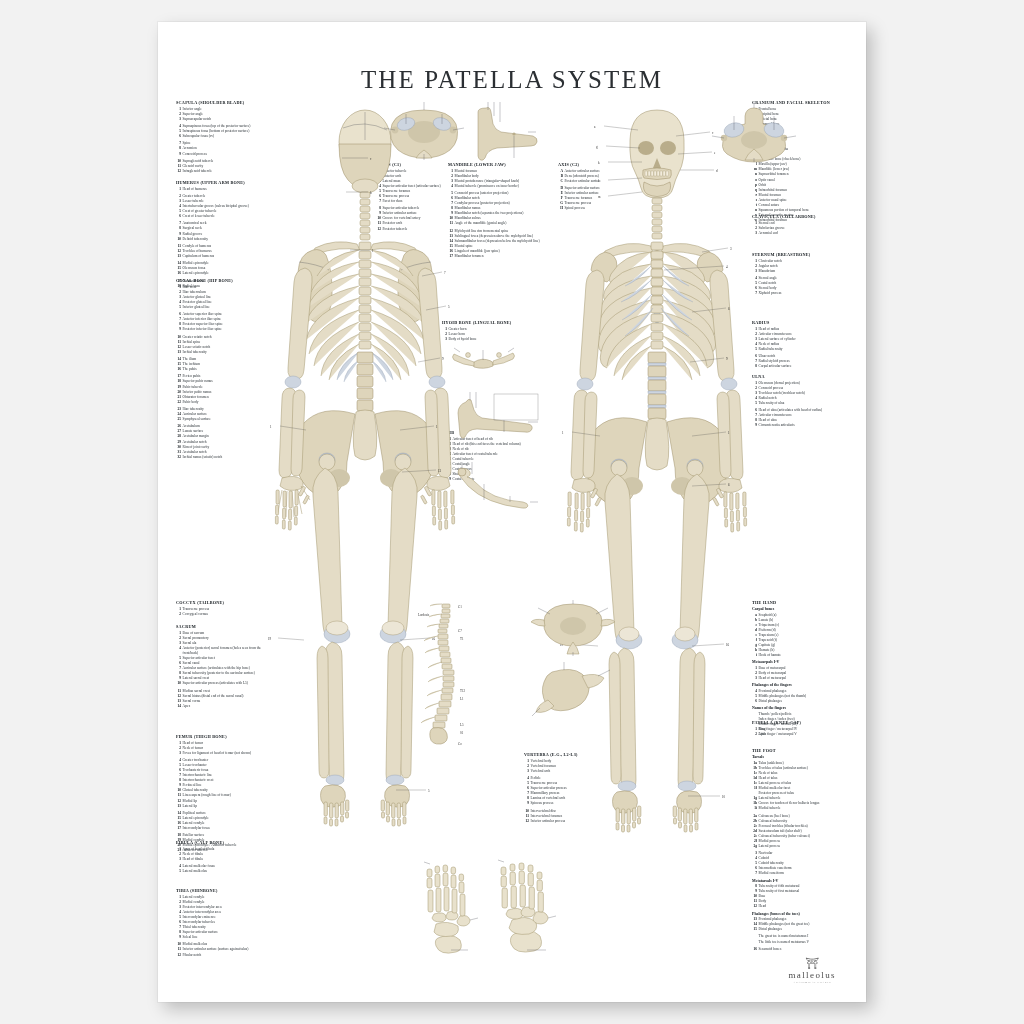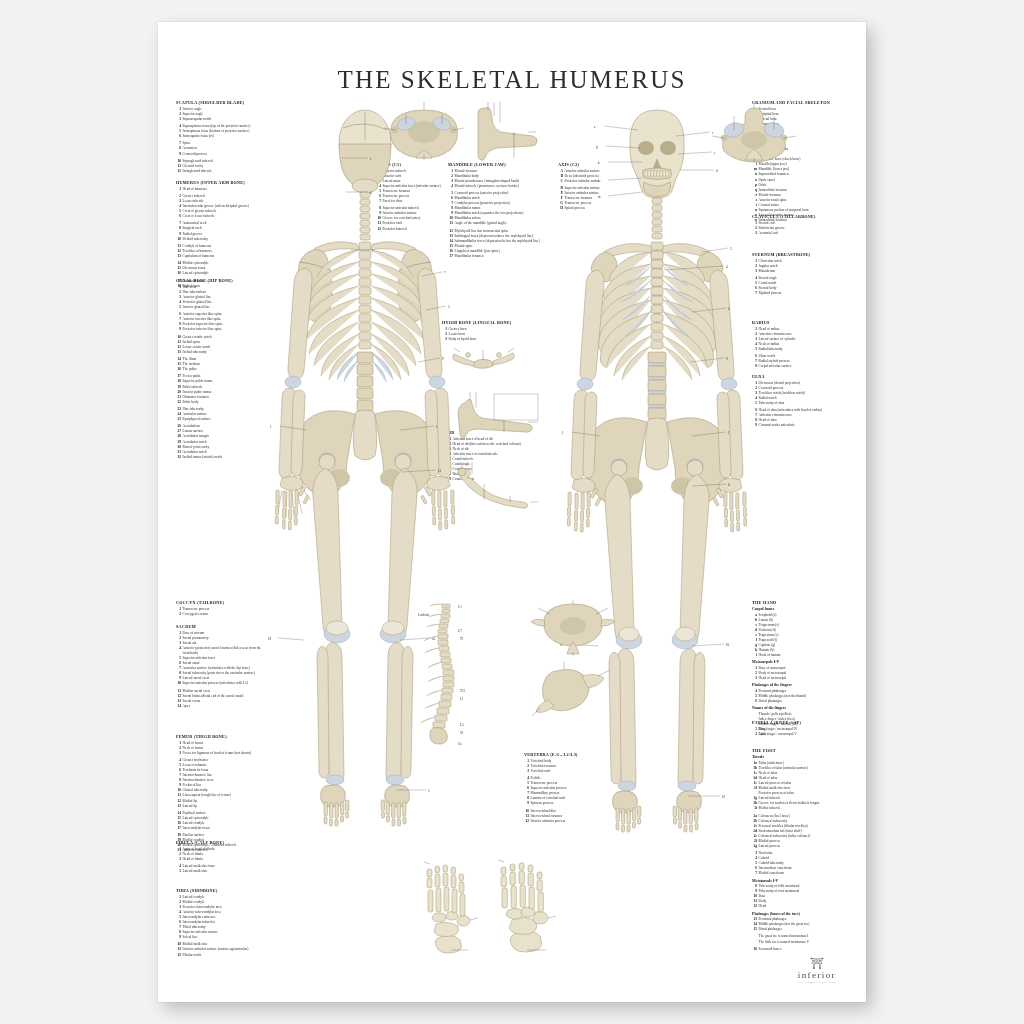--- a/index.html
+++ b/index.html
@@ -71,21 +71,21 @@
     color:#4a4a4a;margin-top:1px;
   }
   .logo .sub{font-size:2.6px;letter-spacing:.6px;color:#8b8b8b;margin-top:1px;}
 </style>
 </head>
 <body>
 
 <div id="stage">
   <div id="poster">
 
-    <div class="title">THE SKELETAL HUMERUS</div>
+    <div class="title">THE PATELLA SYSTEM</div>
 
     <div class="block" style="left:18px;top:78px;">
         <div class="blk-title">SCAPULA (SHOULDER BLADE)</div>
         <div class="item">
           <span class="num">1</span>
           <span class="txt">Inferior angle</span>
         </div>
         <div class="item">
           <span class="num">2</span>
           <span class="txt">Superior angle</span>
@@ -1964,18 +1964,18 @@
           <rect x="45" y="10" width="5" height="7" rx="2"></rect>
         </g>
         <g class="ln">
             <path d="M12 0 L6 -2 M35 88 L54 88 M56 56 L64 54"></path>
           </g>
       </svg>
     </div>
 
     <div class="logo">
       <div class="mark">⛩</div>
-      <div class="word">inferior</div>
+      <div class="word">malleolus</div>
       <div class="sub">ANATOMICAL CHARTS</div>
     </div>
 
   </div>
 </div>
 
 </body></html>

